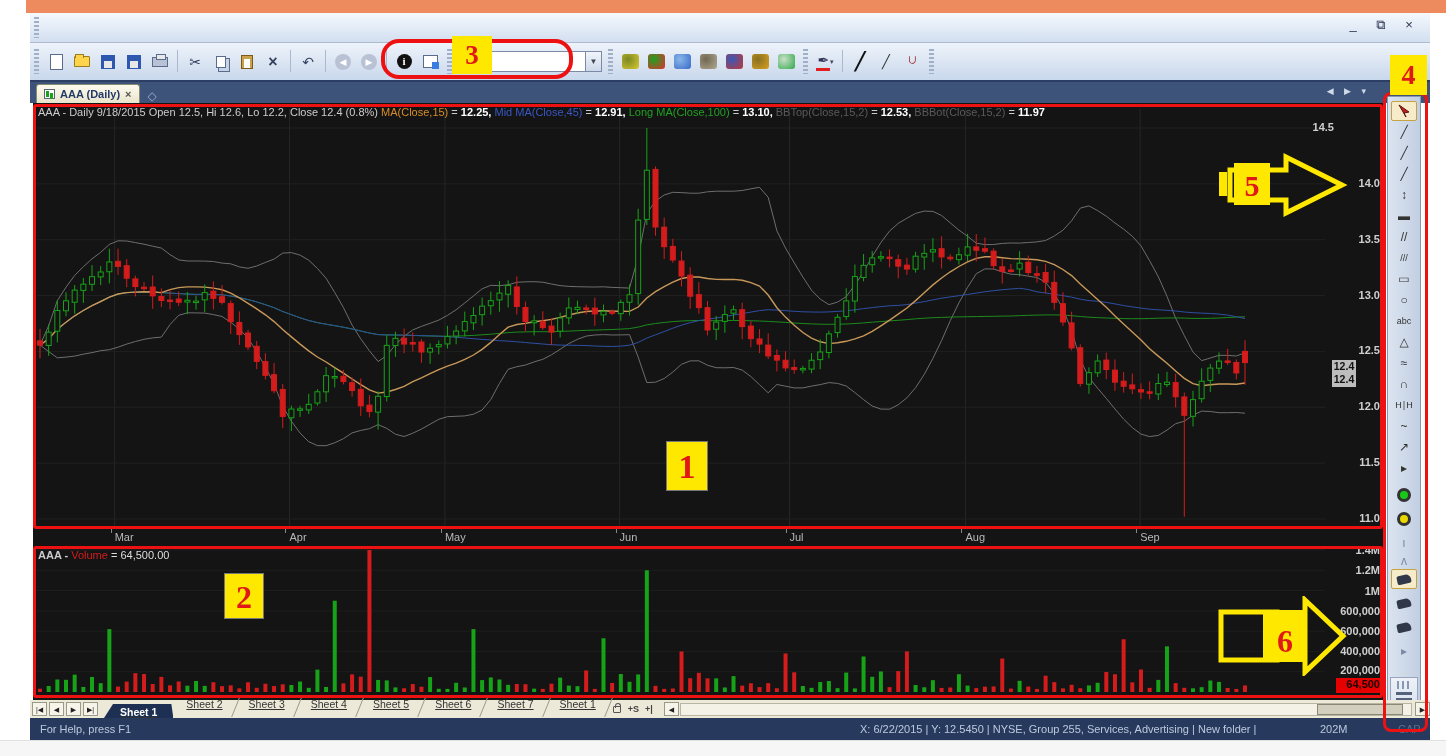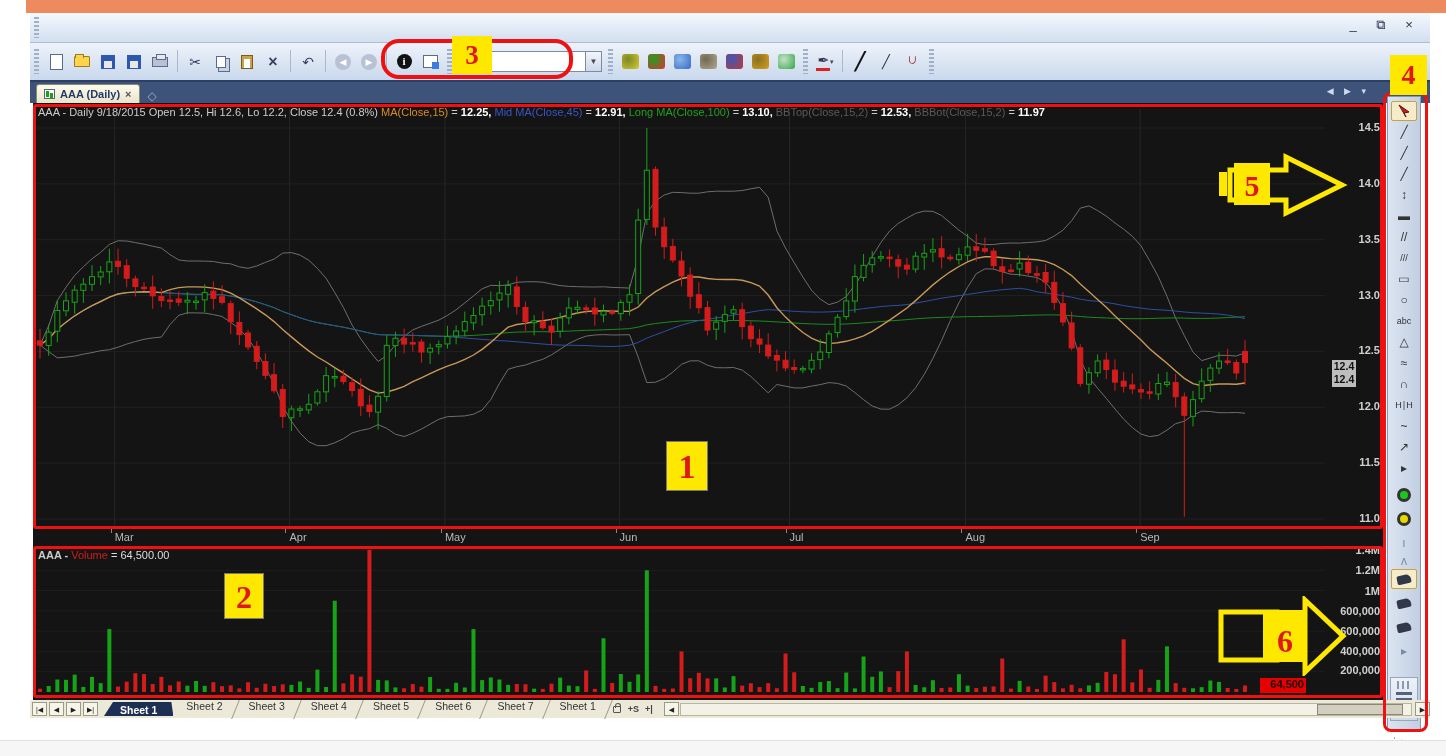--- a/index.html
+++ b/index.html
@@ -66,42 +66,42 @@
   #chart-bg { left:33px; top:103px; width:1352px; height:597px; background:#141414; }
   #chart-title { left:38px; top:106px; width:1290px; height:15px; font-size:11px;
     white-space:nowrap; overflow:hidden; color:#ccc; }
   #vol-title { left:38px; top:549px; width:600px; height:15px; font-size:11px; color:#ccc; }
   .axis-label { position:absolute; width:46px; text-align:right; font-size:11px;
     font-weight:bold; color:#cfcfcf; }
   .month-label { position:absolute; top:531px; font-size:11px; color:#b8b8b8; }
   .month-tick { position:absolute; top:527px; width:1px; height:6px; background:#888; }
   #price-badge { left:1332px; top:360px; width:24px; height:27px; background:#bdbdbd;
     font-size:10.5px; font-weight:bold; color:#111; text-align:center; line-height:13px; }
-  #vol-badge { left:1260px; top:678px; width:46px; height:15px; background:#e60000;
+  #vol-badge { left:1336px; top:678px; width:46px; height:15px; background:#e60000;
     color:#1a0000; font-size:11px; font-weight:bold; text-align:right; padding-right:2px; }
 
   
   #palette { left:1387px; top:96px; width:34px; height:634px;
     background:linear-gradient(90deg,#dbe4f0,#c2cfe2); border:1px solid #8897b0; }
   .pal-btn { position:absolute; left:3px; width:26px; height:20px; display:flex;
     align-items:center; justify-content:center; font-size:12px; color:#333; }
   .pal-btn.sel { background:#f7ecca; border:1px solid #c8a242; border-radius:2px; }
   .pal-circle{width:14px;height:14px;border-radius:50%;border:3px solid #333;}
   .pal-dark{width:14px;height:9px;background:#30384a;border-radius:2px 5px 2px 2px;transform:rotate(-12deg);}
   #pal-scroll{position:absolute;left:2px;top:580px;width:28px;height:44px;background:linear-gradient(#eef2f8,#cfdaea);border:1px solid #98a6bd;}
   #pal-scroll .dots{height:8px;border-bottom:0;background:repeating-linear-gradient(90deg,#8a99b2 0 2px,transparent 2px 5px);margin:3px 6px 2px;}
   #pal-scroll .bar{height:3px;background:#55637e;margin:3px 5px;}
   #pal-overflow{left:1390px;top:736px;color:#55637e;font-size:9px;}
 
   
   #sheetbar { left:30px; top:700px; width:1400px; height:18px; background:#ece9d8;
     display:flex; align-items:center; font-size:10.5px; color:#333; }
   .snav { width:15px; height:14px; background:#f7f5ea; border:1px solid #9a9a88;
     font-size:7px; text-align:center; line-height:13px; margin-left:2px; color:#222; }
-  #sheet-tabs { display:flex; align-items:center; height:100%; margin-left:6px; }
+  #sheet-tabs { display:flex; align-items:flex-end; height:100%; margin-left:6px;text-decoration:underline; }
   .sheet-tab { position:relative; padding:2px 13px 8px; color:#333; }
   .sheet-tab::after { content:""; position:absolute; right:0; top:2px; bottom:1px;
     width:1px; background:#9a9a88; transform:skewX(-22deg); }
   .sheet-tab.active { background:#1d2f52; color:#fff; font-weight:bold;
     clip-path:polygon(9px 0,calc(100% - 2px) 0,100% 100%,0 100%); padding:2px 16px 0; }
   .sheet-tab.active::after{display:none;}
   .lock-icon{width:8px;height:7px;border:1.5px solid #555;border-radius:1px;position:relative;margin:0 4px;}
   .lock-icon::before{content:"";position:absolute;left:1px;top:-4px;width:4px;height:4px;border:1.5px solid #555;border-bottom:none;border-radius:3px 3px 0 0;}
   .mini-lbl{font-size:9px;color:#444;margin:0 3px;font-weight:bold;}
   #hscroll-left{margin-left:8px;}
@@ -691,21 +691,21 @@
       <rect x="1175.3237410071943" y="134.54164243364815" width="4" height="11.458357566351841" fill="#17a317"></rect>
       <rect x="1183.9928057553957" y="135.88531136408895" width="4" height="10.114688635911047" fill="#17a317"></rect>
       <rect x="1192.6618705035971" y="141.93363829481518" width="4" height="4.066361705184828" fill="#d41c1c"></rect>
       <rect x="1201.3309352517986" y="142.92484138094005" width="4" height="3.075158619059954" fill="#d41c1c"></rect>
       <rect x="1210" y="139.45785714285714" width="4" height="6.542142857142857" fill="#d41c1c"></rect>
     </svg>
 
   <div class="abs" id="chart-title"><span style="color: rgb(204, 204, 204);">AAA - Daily 9/18/2015 Open 12.5, Hi 12.6, Lo 12.2, Close 12.4 (0.8%) </span><span style="color: rgb(215, 141, 42);">MA(Close,15)</span><span style="color: rgb(204, 204, 204);"> = </span><span style="color: rgb(255, 255, 255); font-weight: bold;">12.25, </span><span style="color: rgb(58, 87, 196);">Mid MA(Close,45)</span><span style="color: rgb(204, 204, 204);"> = </span><span style="color: rgb(255, 255, 255); font-weight: bold;">12.91, </span><span style="color: rgb(34, 160, 34);">Long MA(Close,100)</span><span style="color: rgb(204, 204, 204);"> = </span><span style="color: rgb(255, 255, 255); font-weight: bold;">13.10, </span><span style="color: rgb(90, 90, 90);">BBTop(Close,15,2)</span><span style="color: rgb(204, 204, 204);"> = </span><span style="color: rgb(255, 255, 255); font-weight: bold;">12.53, </span><span style="color: rgb(90, 90, 90);">BBBot(Close,15,2)</span><span style="color: rgb(204, 204, 204);"> = </span><span style="color: rgb(255, 255, 255); font-weight: bold;">11.97</span></div>
   <div class="abs" id="vol-title"><span style="color: rgb(204, 204, 204); font-weight: bold;">AAA - </span><span style="color: rgb(212, 28, 28);">Volume</span><span style="color: rgb(221, 221, 221);"> = 64,500.00</span></div>
   <div id="price-axis">
-      <div class="axis-label" style="left: 1334px; top: 121px;">14.5</div>
+      <div class="axis-label" style="left: 1288px; top: 121px;">14.5</div>
       <div class="axis-label" style="left: 1334px; top: 176.85px;">14.0</div>
       <div class="axis-label" style="left: 1334px; top: 232.7px;">13.5</div>
       <div class="axis-label" style="left: 1334px; top: 288.55px;">13.0</div>
       <div class="axis-label" style="left: 1334px; top: 344.4px;">12.5</div>
       <div class="axis-label" style="left: 1334px; top: 400.25px;">12.0</div>
       <div class="axis-label" style="left: 1334px; top: 456.1px;">11.5</div>
       <div class="axis-label" style="left: 1334px; top: 511.95px;">11.0</div>
     </div>
   <div id="vol-axis">
       <div class="axis-label" style="left: 1328px; width: 52px; top: 544px;">1.4M</div>
@@ -808,20 +808,26 @@
     <span class="lock-icon"></span>
     <span class="mini-lbl">+S</span>
     <span class="mini-lbl">+|</span>
     <span class="snav" id="hscroll-left">◀</span>
     <div id="hscroll-track">
       <div id="hscroll-thumb"></div>
     </div>
     <span class="snav" id="hscroll-right">▶</span>
   </div>
 
+  <div class="abs" id="statusbar">
+    <span id="status-left">For Help, press F1</span>
+    <span id="status-right">X: 6/22/2015 | Y: 12.5450 | NYSE, Group 255, Services, Advertising | New folder |</span>
+    <span id="status-202m">202M</span>
+    <span id="status-cap">CAP</span>
+  </div>
   <div class="abs" id="bottom-strip"></div>
 
   <div class="red-frame" style="left:33px;top:104px;width:1350px;height:425px;border-radius:3px"></div>
   <div class="red-frame" style="left:33px;top:546px;width:1350px;height:152px;border-radius:3px"></div>
   <div class="red-frame" style="left:1383px;top:92px;width:45px;height:640px;border-radius:8px"></div>
   <div id="ann3-oval"></div>
   <div class="ylabel" style="left:452px;top:36px;width:40px;height:38px;font-size:27px;line-height:38px">3</div>
   <div class="ylabel" style="left:1390px;top:55px;width:37px;height:40px;font-size:28px;line-height:40px">4</div>
   <div class="ylabel" style="left:666px;top:441px;width:42px;height:50px;font-size:34px;line-height:50px;border:1px solid #777">1</div>
   <div class="ylabel" style="left:224px;top:573px;width:40px;height:46px;font-size:32px;line-height:46px;border:1px solid #777">2</div>

